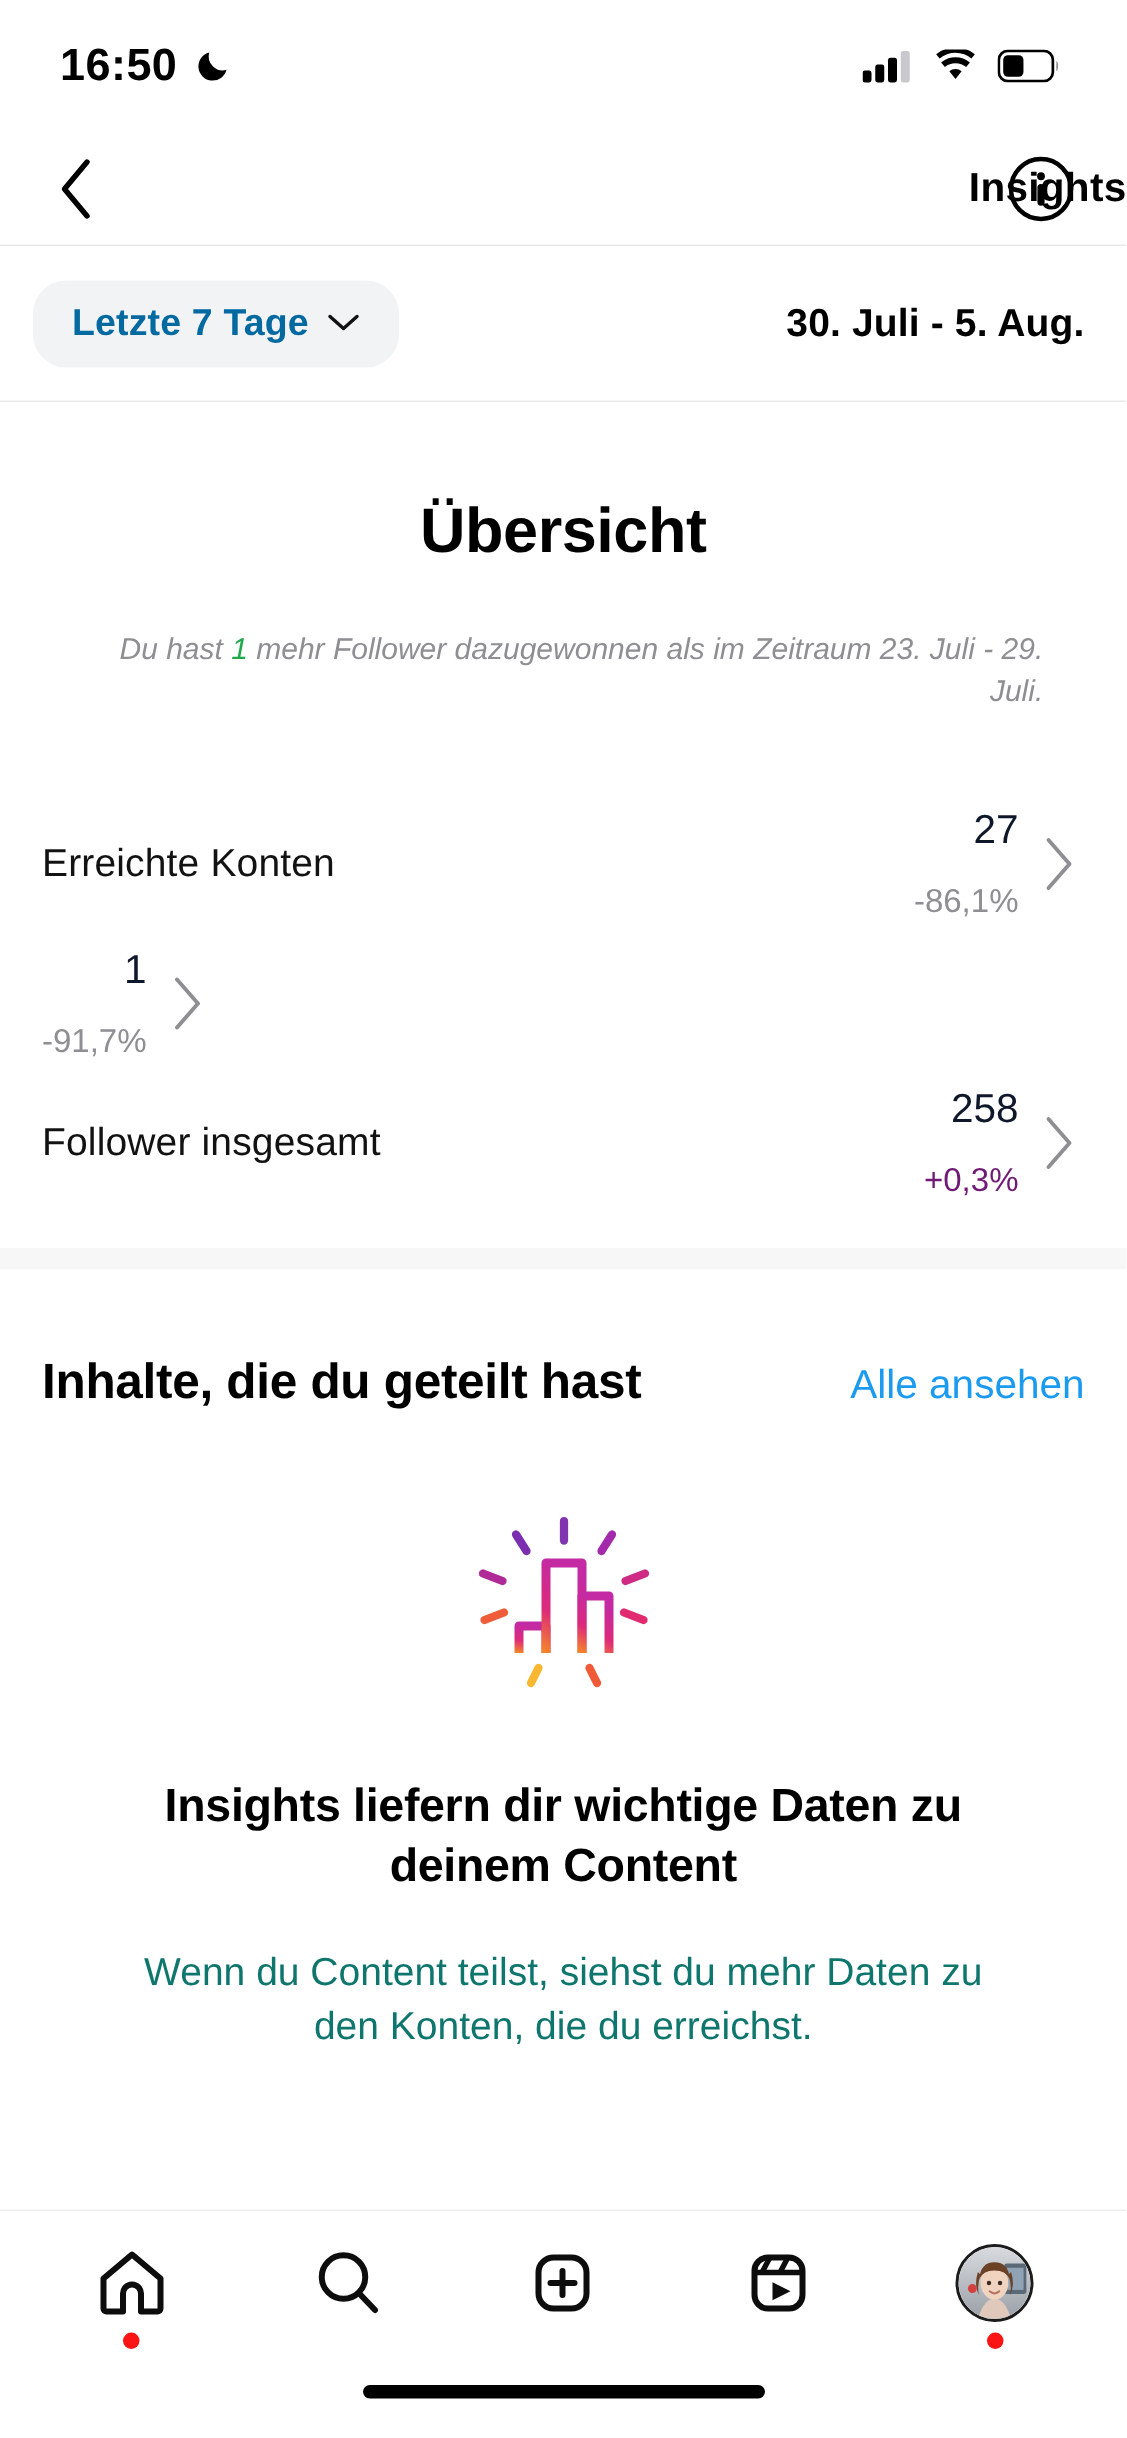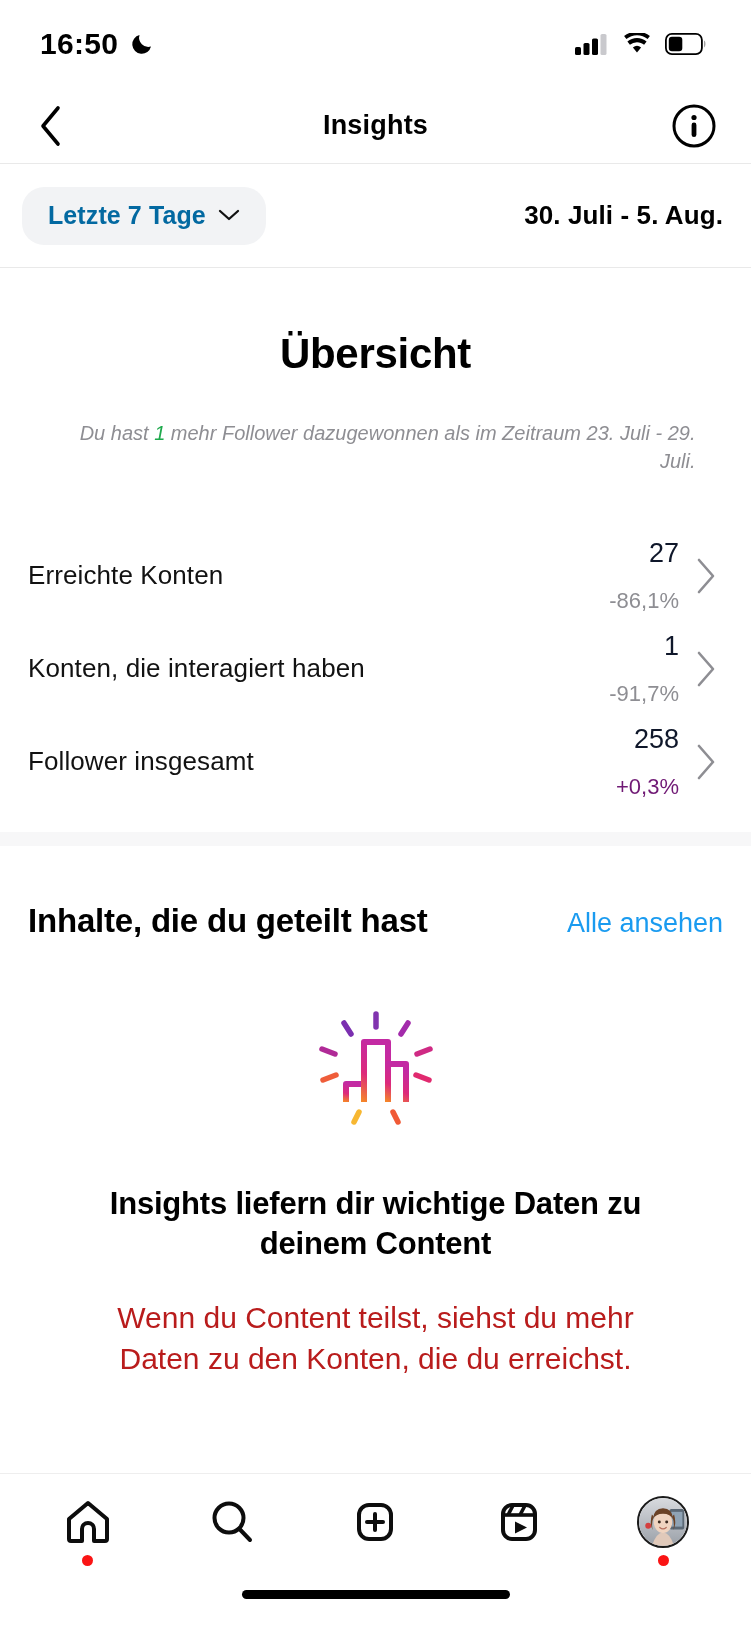--- a/index.html
+++ b/index.html
@@ -22,21 +22,21 @@
   .moon { width:24px; height:24px; display:block; }
   .sb-right { display:flex; align-items:center; gap:13px; }
 
   
   .navbar {
     height:75px; display:flex; align-items:center;
     justify-content:space-between; padding:0 34px 0 28px;
     position:relative;
   }
   .nav-title {
-    position:absolute; left:0; right:0; text-align:center;
+    position:absolute; left:0; right:0; text-align:right;
     font-size:27px; font-weight:700; letter-spacing:.2px;
     pointer-events:none;
   }
   .back-btn { width:44px; height:44px; display:flex; align-items:center; justify-content:center; z-index:2; }
   .info-btn { width:46px; height:46px; display:flex; align-items:center; justify-content:center; z-index:2; }
 
   .hairline { height:1px; background:#e9e9e9; width:100%; }
 
   
   .filterbar {
@@ -85,21 +85,21 @@
 
   
   .empty { padding:62px 0 0 0; text-align:center; }
   .empty-icon { width:160px; height:130px; margin:0 auto; display:block; }
   .empty-title {
     margin:52px auto 0; max-width:600px;
     font-size:31px; font-weight:700; line-height:1.27; letter-spacing:-.2px;
   }
   .empty-body {
     margin:34px auto 0; max-width:580px;
-    font-size:30px; line-height:1.38; color:#b91c1c;
+    font-size:26px; line-height:1.38; color:#0f766e;
   }
 
   
   .tabbar {
     position:absolute; left:0; right:0; bottom:0; height:152px;
     border-top:1px solid #eeeeee; background:#fff;
   }
   .tabs {
     display:flex; align-items:flex-start; justify-content:space-around;
     padding:22px 16px 0 16px;
@@ -192,21 +192,20 @@
             <div class="m-value">27</div>
             <div class="m-delta">-86,1%</div>
           </span>
           <svg class="chev" viewBox="0 0 22 38">
             <path d="M4 3 L18 19 L4 35" fill="none" stroke="#8e8e93" stroke-width="2.6" stroke-linecap="round" stroke-linejoin="round"></path>
           </svg>
         </span>
       </div>
 
       <div class="metric">
-        <span class="m-label">Konten, die interagiert haben</span>
         <span class="m-right">
           <span class="m-nums">
             <div class="m-value">1</div>
             <div class="m-delta">-91,7%</div>
           </span>
           <svg class="chev" viewBox="0 0 22 38">
             <path d="M4 3 L18 19 L4 35" fill="none" stroke="#8e8e93" stroke-width="2.6" stroke-linecap="round" stroke-linejoin="round"></path>
           </svg>
         </span>
       </div>

